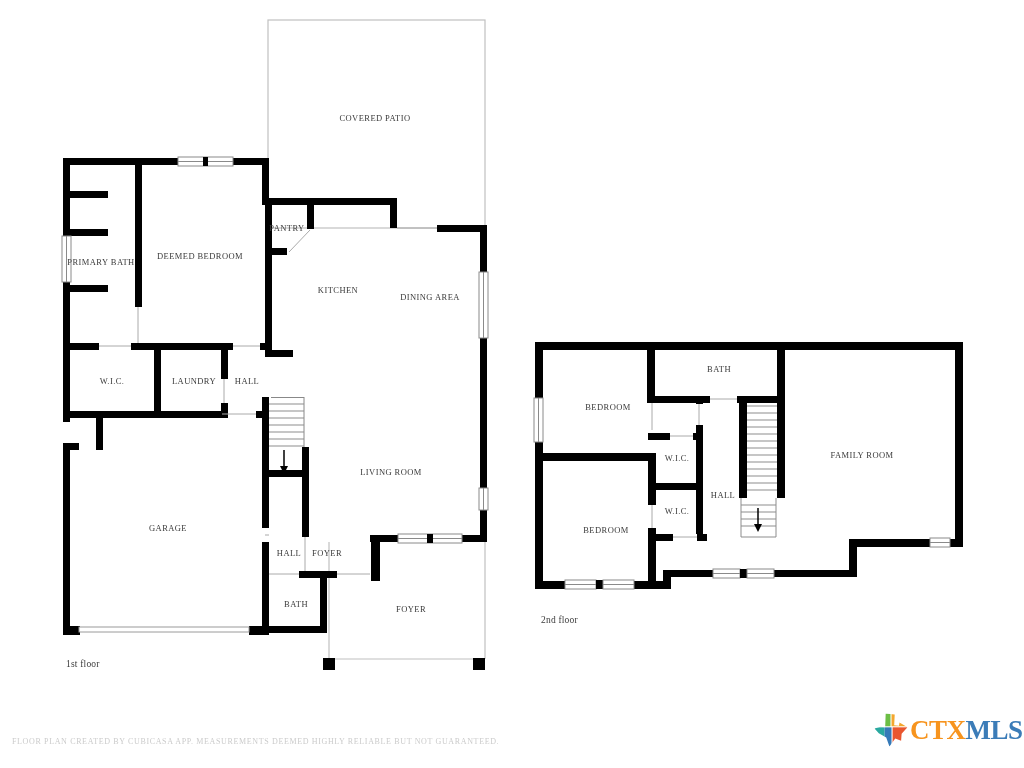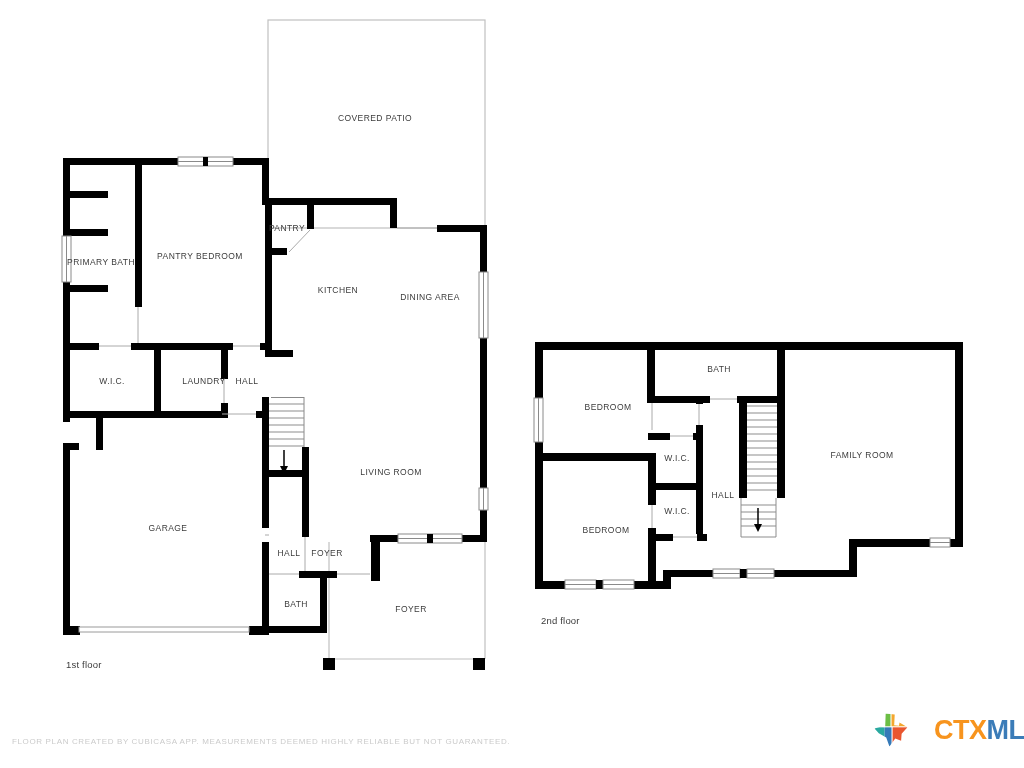--- a/index.html
+++ b/index.html
@@ -1,26 +1,26 @@
 <!DOCTYPE html>
 <html><head>
 <meta charset="utf-8">
 <style>
   html,body{margin:0;padding:0;background:#fff;}
   .canvas{position:relative;width:1024px;height:768px;background:#ffffff;overflow:hidden;
-          font-family:Liberation Sans, sans-serif;}
+          font-family:Liberation Serif, serif;}
   svg.plan{position:absolute;left:0;top:0;}
   .lbl{position:absolute;transform:translate(-50%,-50%);font-size:8.5px;letter-spacing:.05em;
        color:#3b3b3b;white-space:nowrap;}
   .caption{position:absolute;font-size:9.5px;color:#3b3b3b;letter-spacing:.02em;}
   .disclaimer{position:absolute;left:12px;top:737px;width:1024px;text-align:left;
        font-size:8px;letter-spacing:.08em;color:#cbcbcb;}
   .logo{position:absolute;top:710px;left:874px;display:flex;align-items:center;height:40px;}
   .logo .txt{font-size:27px;font-weight:bold;letter-spacing:-.5px;line-height:1;margin-left:2px;}
-  .logo .ctx{color:#F7941E;margin-left:24px;}
+  .logo .ctx{color:#F7941E;}
   .logo .mls{color:#3B7CB8;margin-top:20px;}
 </style>
 </head>
 <body>
 
 <div class="canvas">
 
   <svg class="plan" width="1024" height="768" viewBox="0 0 1024 768">
 
     <g fill="none" stroke="#c0c0c0" stroke-width="1.2">
@@ -233,25 +233,25 @@
         <line x1="741" y1="537" x2="776" y2="537"></line>
       </g>
       <line x1="758" y1="508" x2="758" y2="525" stroke="#000" stroke-width="1.5"></line>
       <polygon points="754,524 762,524 758,532" fill="#000"></polygon>
     </g>
   </svg>
 
   <div class="lbl" style="left:375px;top:118px">COVERED PATIO</div>
   <div class="lbl" style="left:287px;top:228px">PANTRY</div>
   <div class="lbl" style="left:101px;top:262px">PRIMARY BATH</div>
-  <div class="lbl" style="left:200px;top:256px">PANTRY BEDROOM</div>
+  <div class="lbl" style="left:200px;top:256px">DEEMED BEDROOM</div>
   <div class="lbl" style="left:338px;top:290px">KITCHEN</div>
   <div class="lbl" style="left:430px;top:297px">DINING AREA</div>
   <div class="lbl" style="left:112px;top:381px">W.I.C.</div>
-  <div class="lbl" style="left:204px;top:381px">LAUNDRY</div>
+  <div class="lbl" style="left:194px;top:381px">LAUNDRY</div>
   <div class="lbl" style="left:247px;top:381px">HALL</div>
   <div class="lbl" style="left:391px;top:472px">LIVING ROOM</div>
   <div class="lbl" style="left:168px;top:528px">GARAGE</div>
   <div class="lbl" style="left:289px;top:553px">HALL</div>
   <div class="lbl" style="left:327px;top:553px">FOYER</div>
   <div class="lbl" style="left:296px;top:604px">BATH</div>
   <div class="lbl" style="left:411px;top:609px">FOYER</div>
 
   <div class="lbl" style="left:608px;top:407px">BEDROOM</div>
   <div class="lbl" style="left:719px;top:369px">BATH</div>

